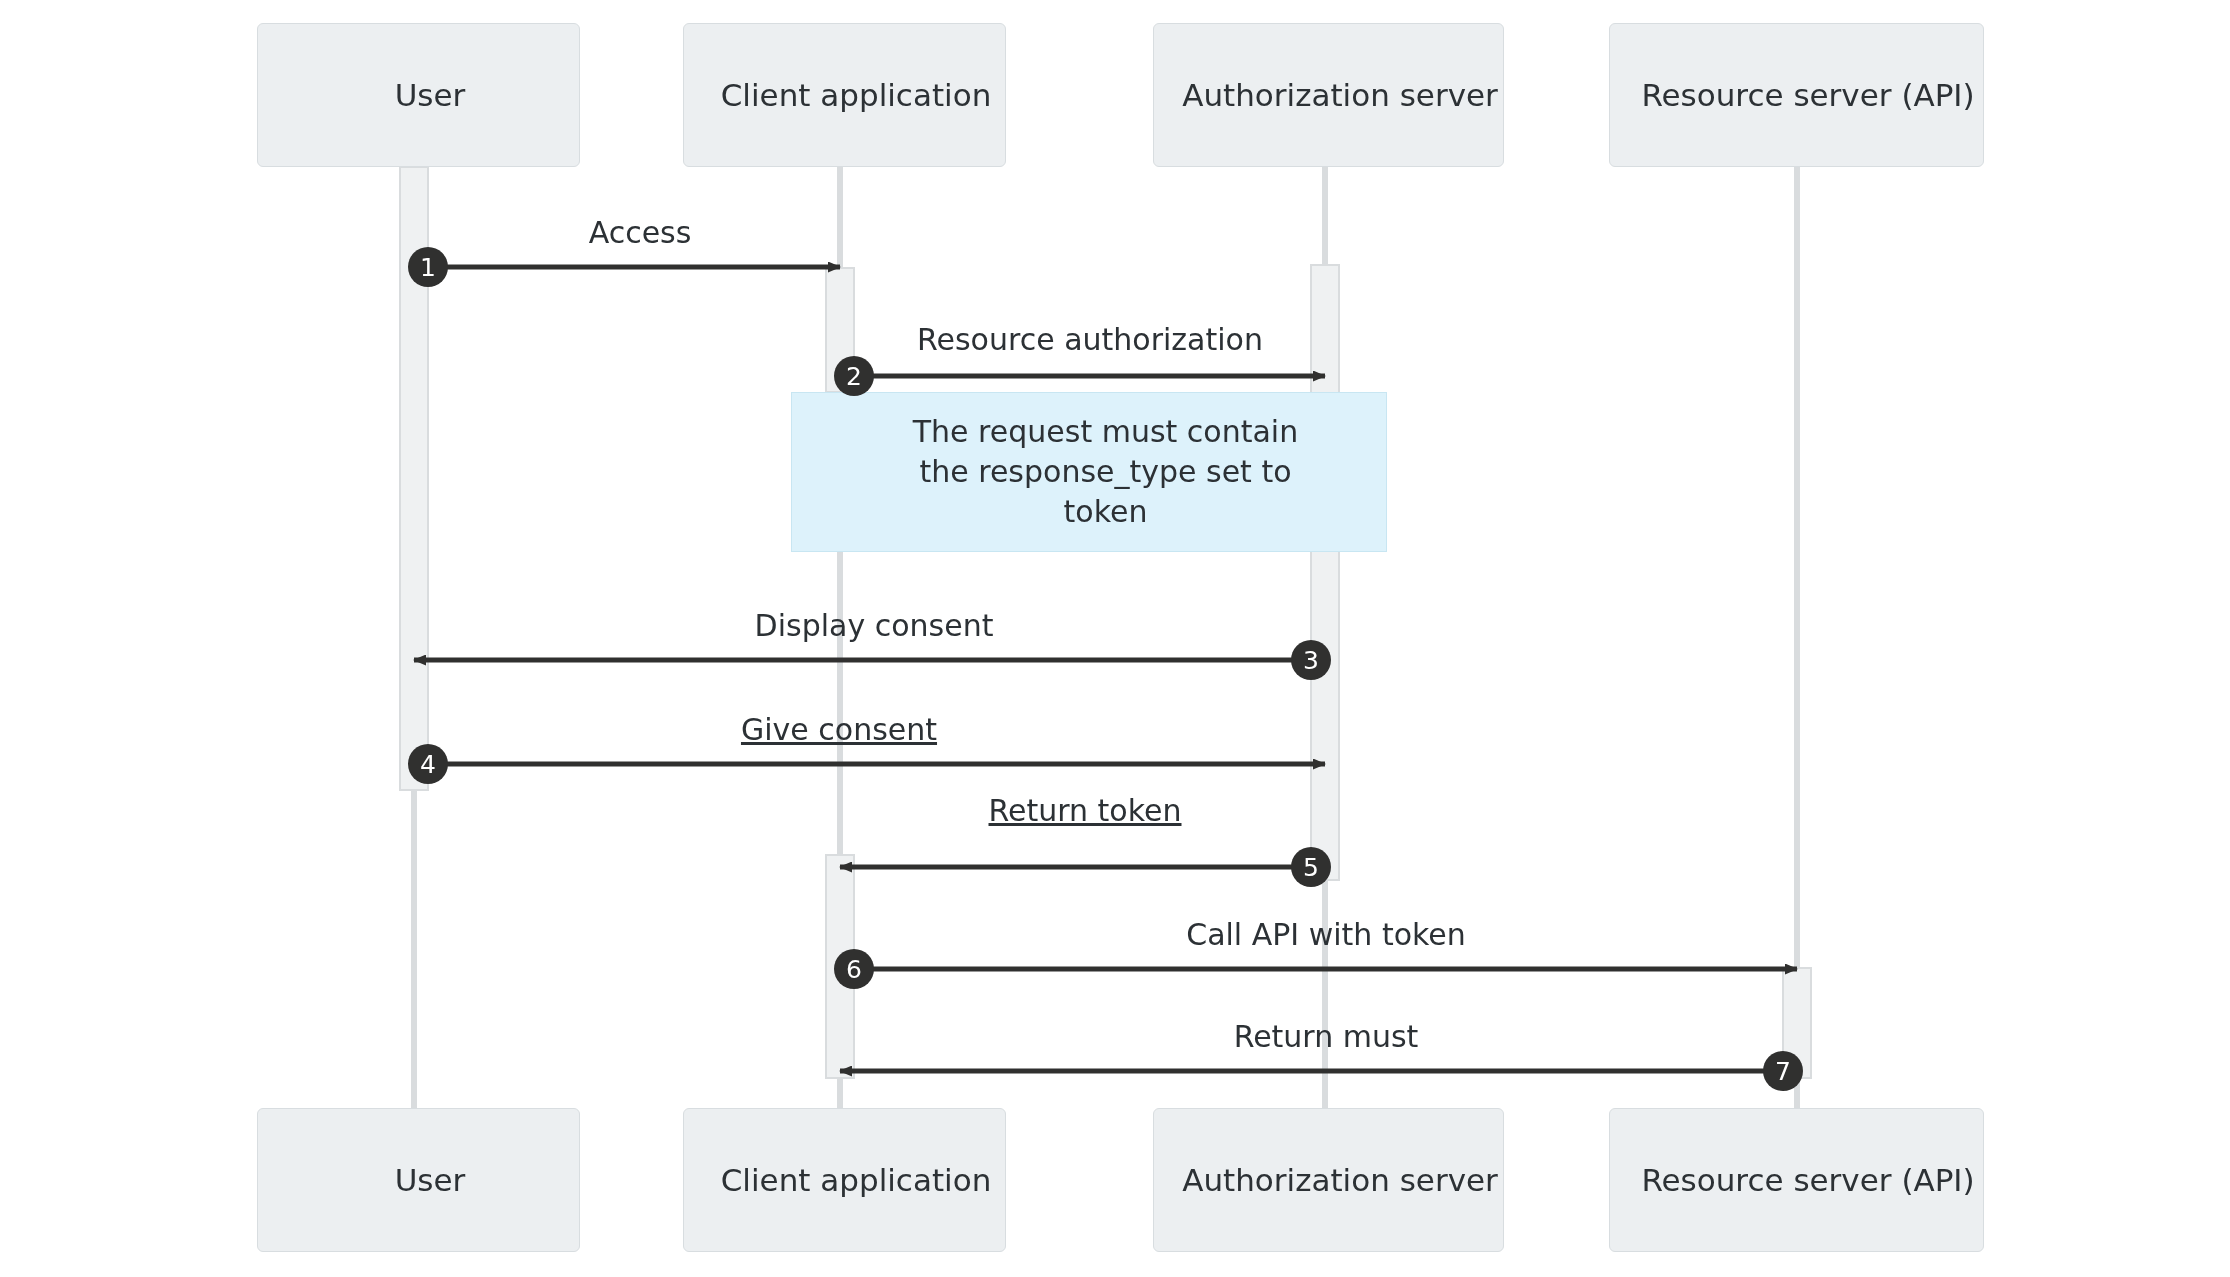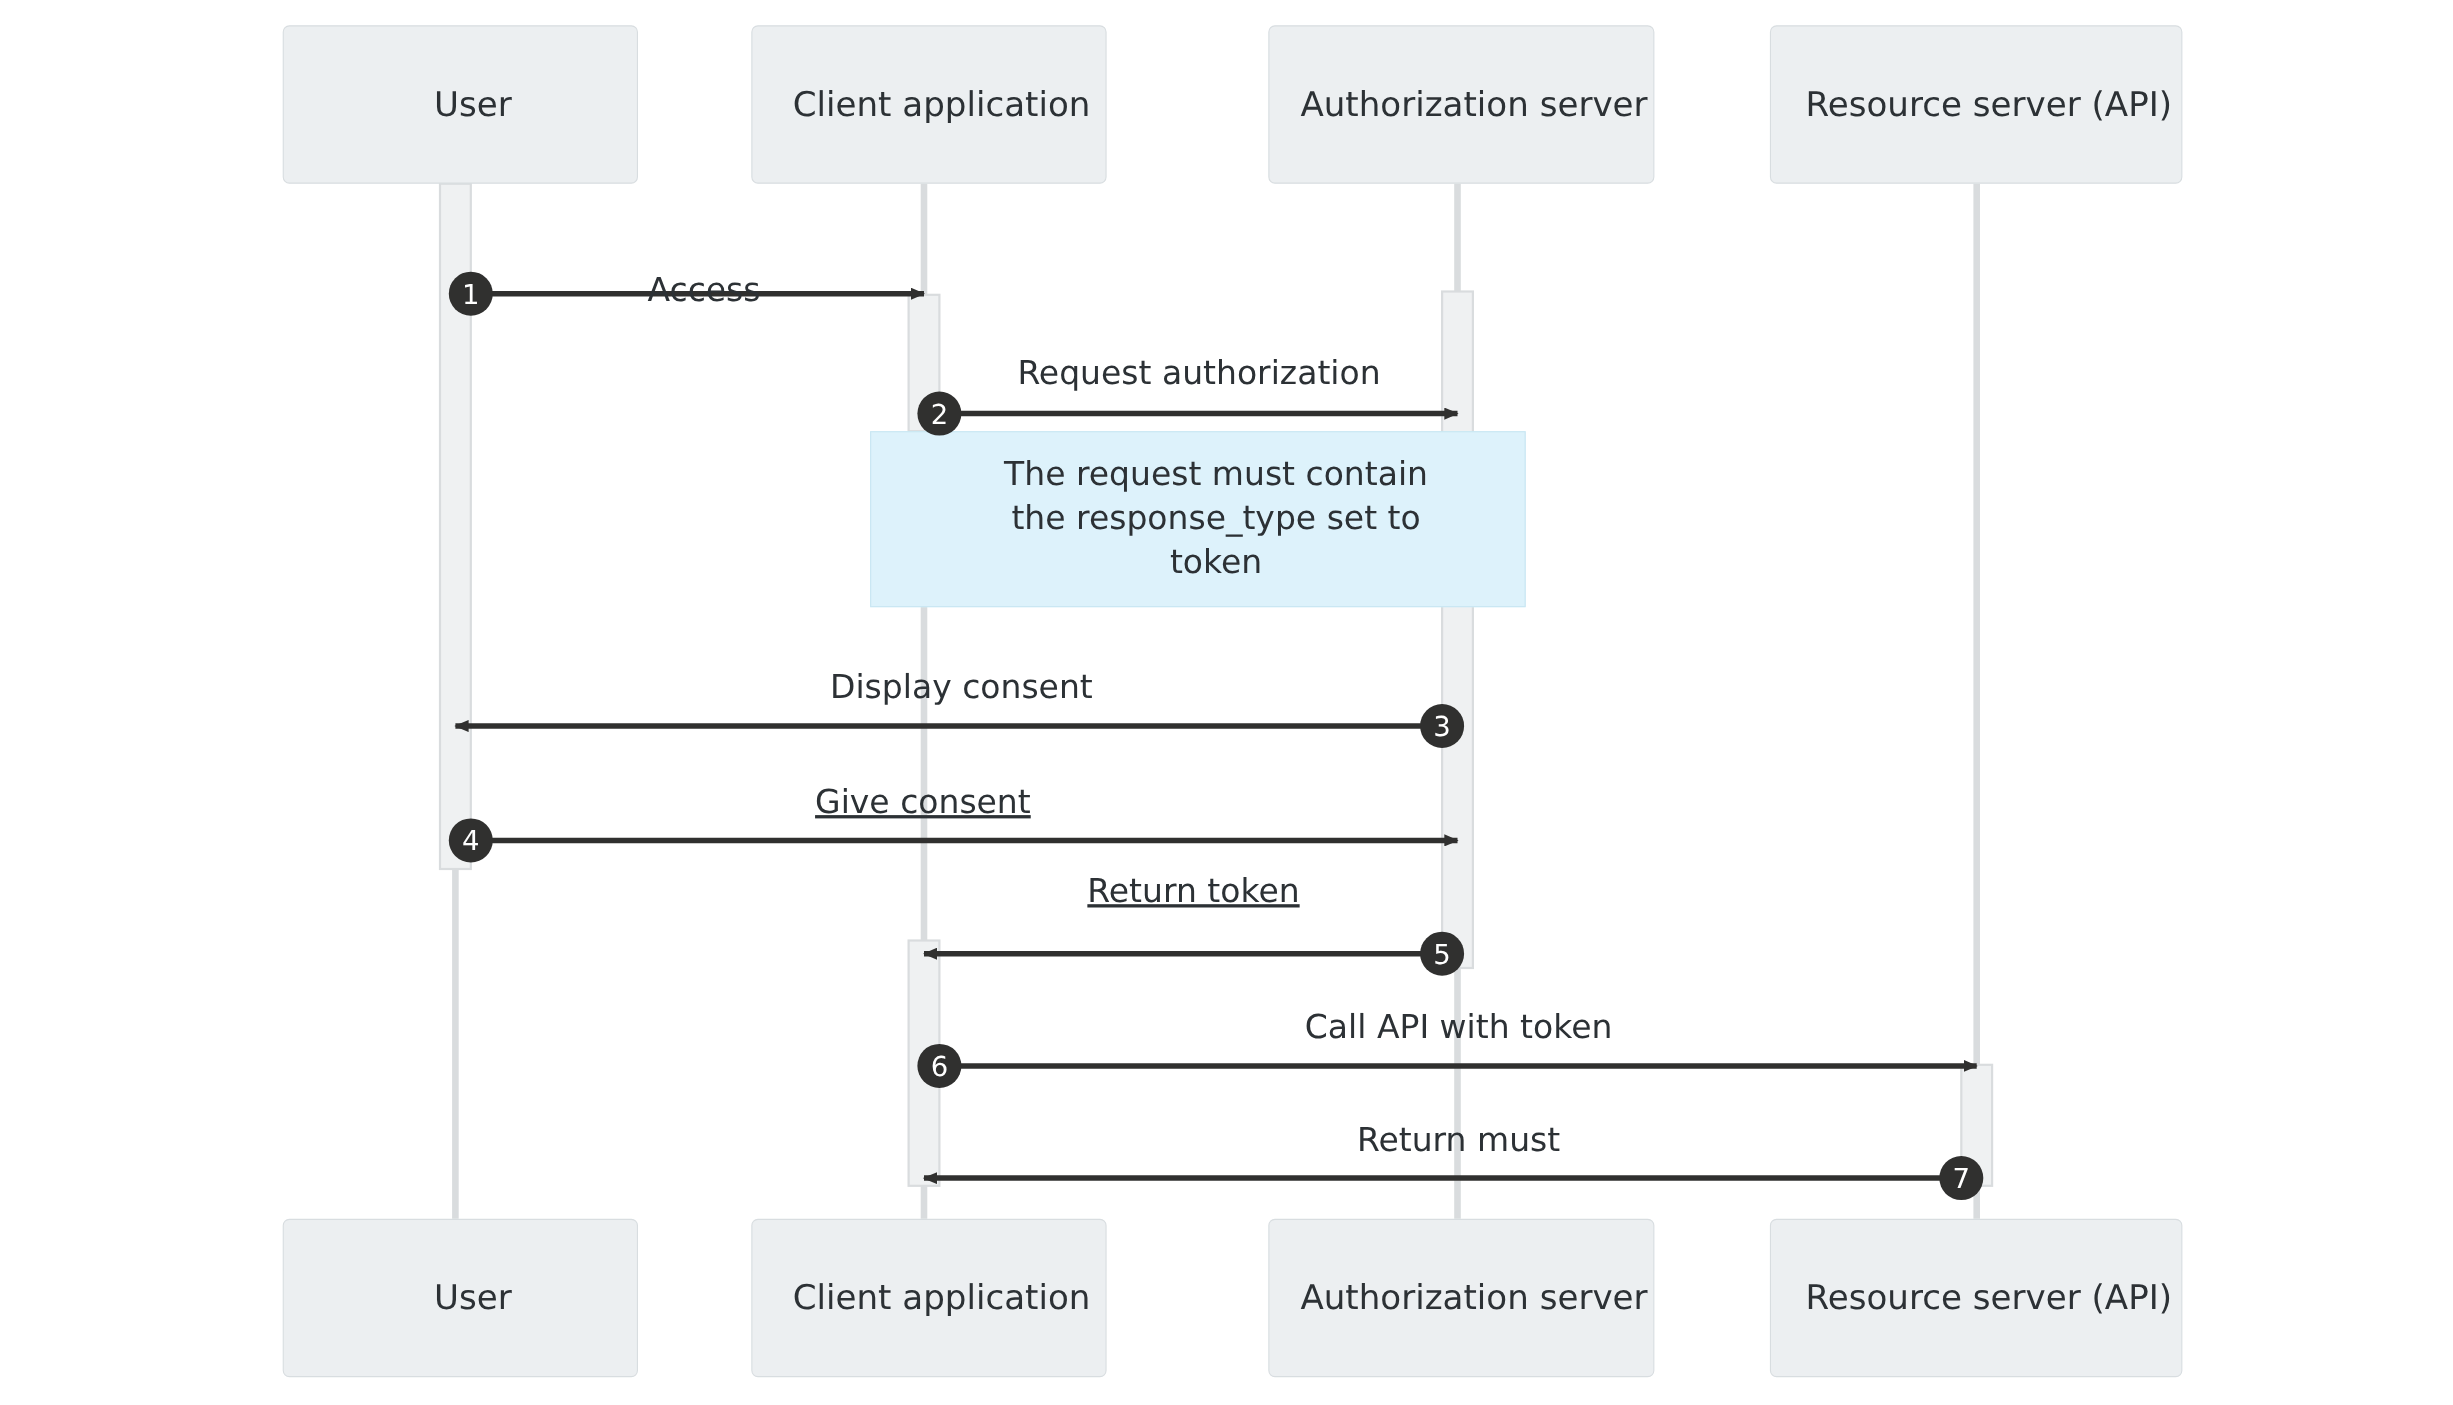--- a/index.html
+++ b/index.html
@@ -137,22 +137,22 @@
       <div class="note-box" style="left: 791px; top: 392px; width: 596px; height: 160px; padding-left: 33px;">
         <div class="note-text">
           <div>The request must contain</div>
           <div>the response_type set to</div>
           <div>token</div>
         </div>
       </div>
     </div>
 
   <div id="msg-labels">
-      <div class="msg-label" style="left: 640px; top: 215px; margin-top: 32px;">Access</div>
-      <div class="msg-label" style="left: 1090px; top: 322px;">Request authorization</div>
+      <div class="msg-label" style="left: 640px; top: 215px;">Access</div>
+      <div class="msg-label" style="left: 1090px; top: 322px;">Resource authorization</div>
       <div class="msg-label" style="left: 874px; top: 608px;">Display consent</div>
       <div class="msg-label" style="left: 839px; top: 712px; text-decoration: underline;">Give consent</div>
       <div class="msg-label" style="left: 1085px; top: 793px; text-decoration: underline;">Return token</div>
       <div class="msg-label" style="left: 1326px; top: 917px; text-align: center;">Call API with token</div>
       <div class="msg-label" style="left: 1326px; top: 1019px;">Return must</div>
     </div>
 
   <div id="seq-nums">
       <div class="seq-num" style="left: 428px; top: 267px;">1</div>
       <div class="seq-num" style="left: 854px; top: 376px;">2</div>

